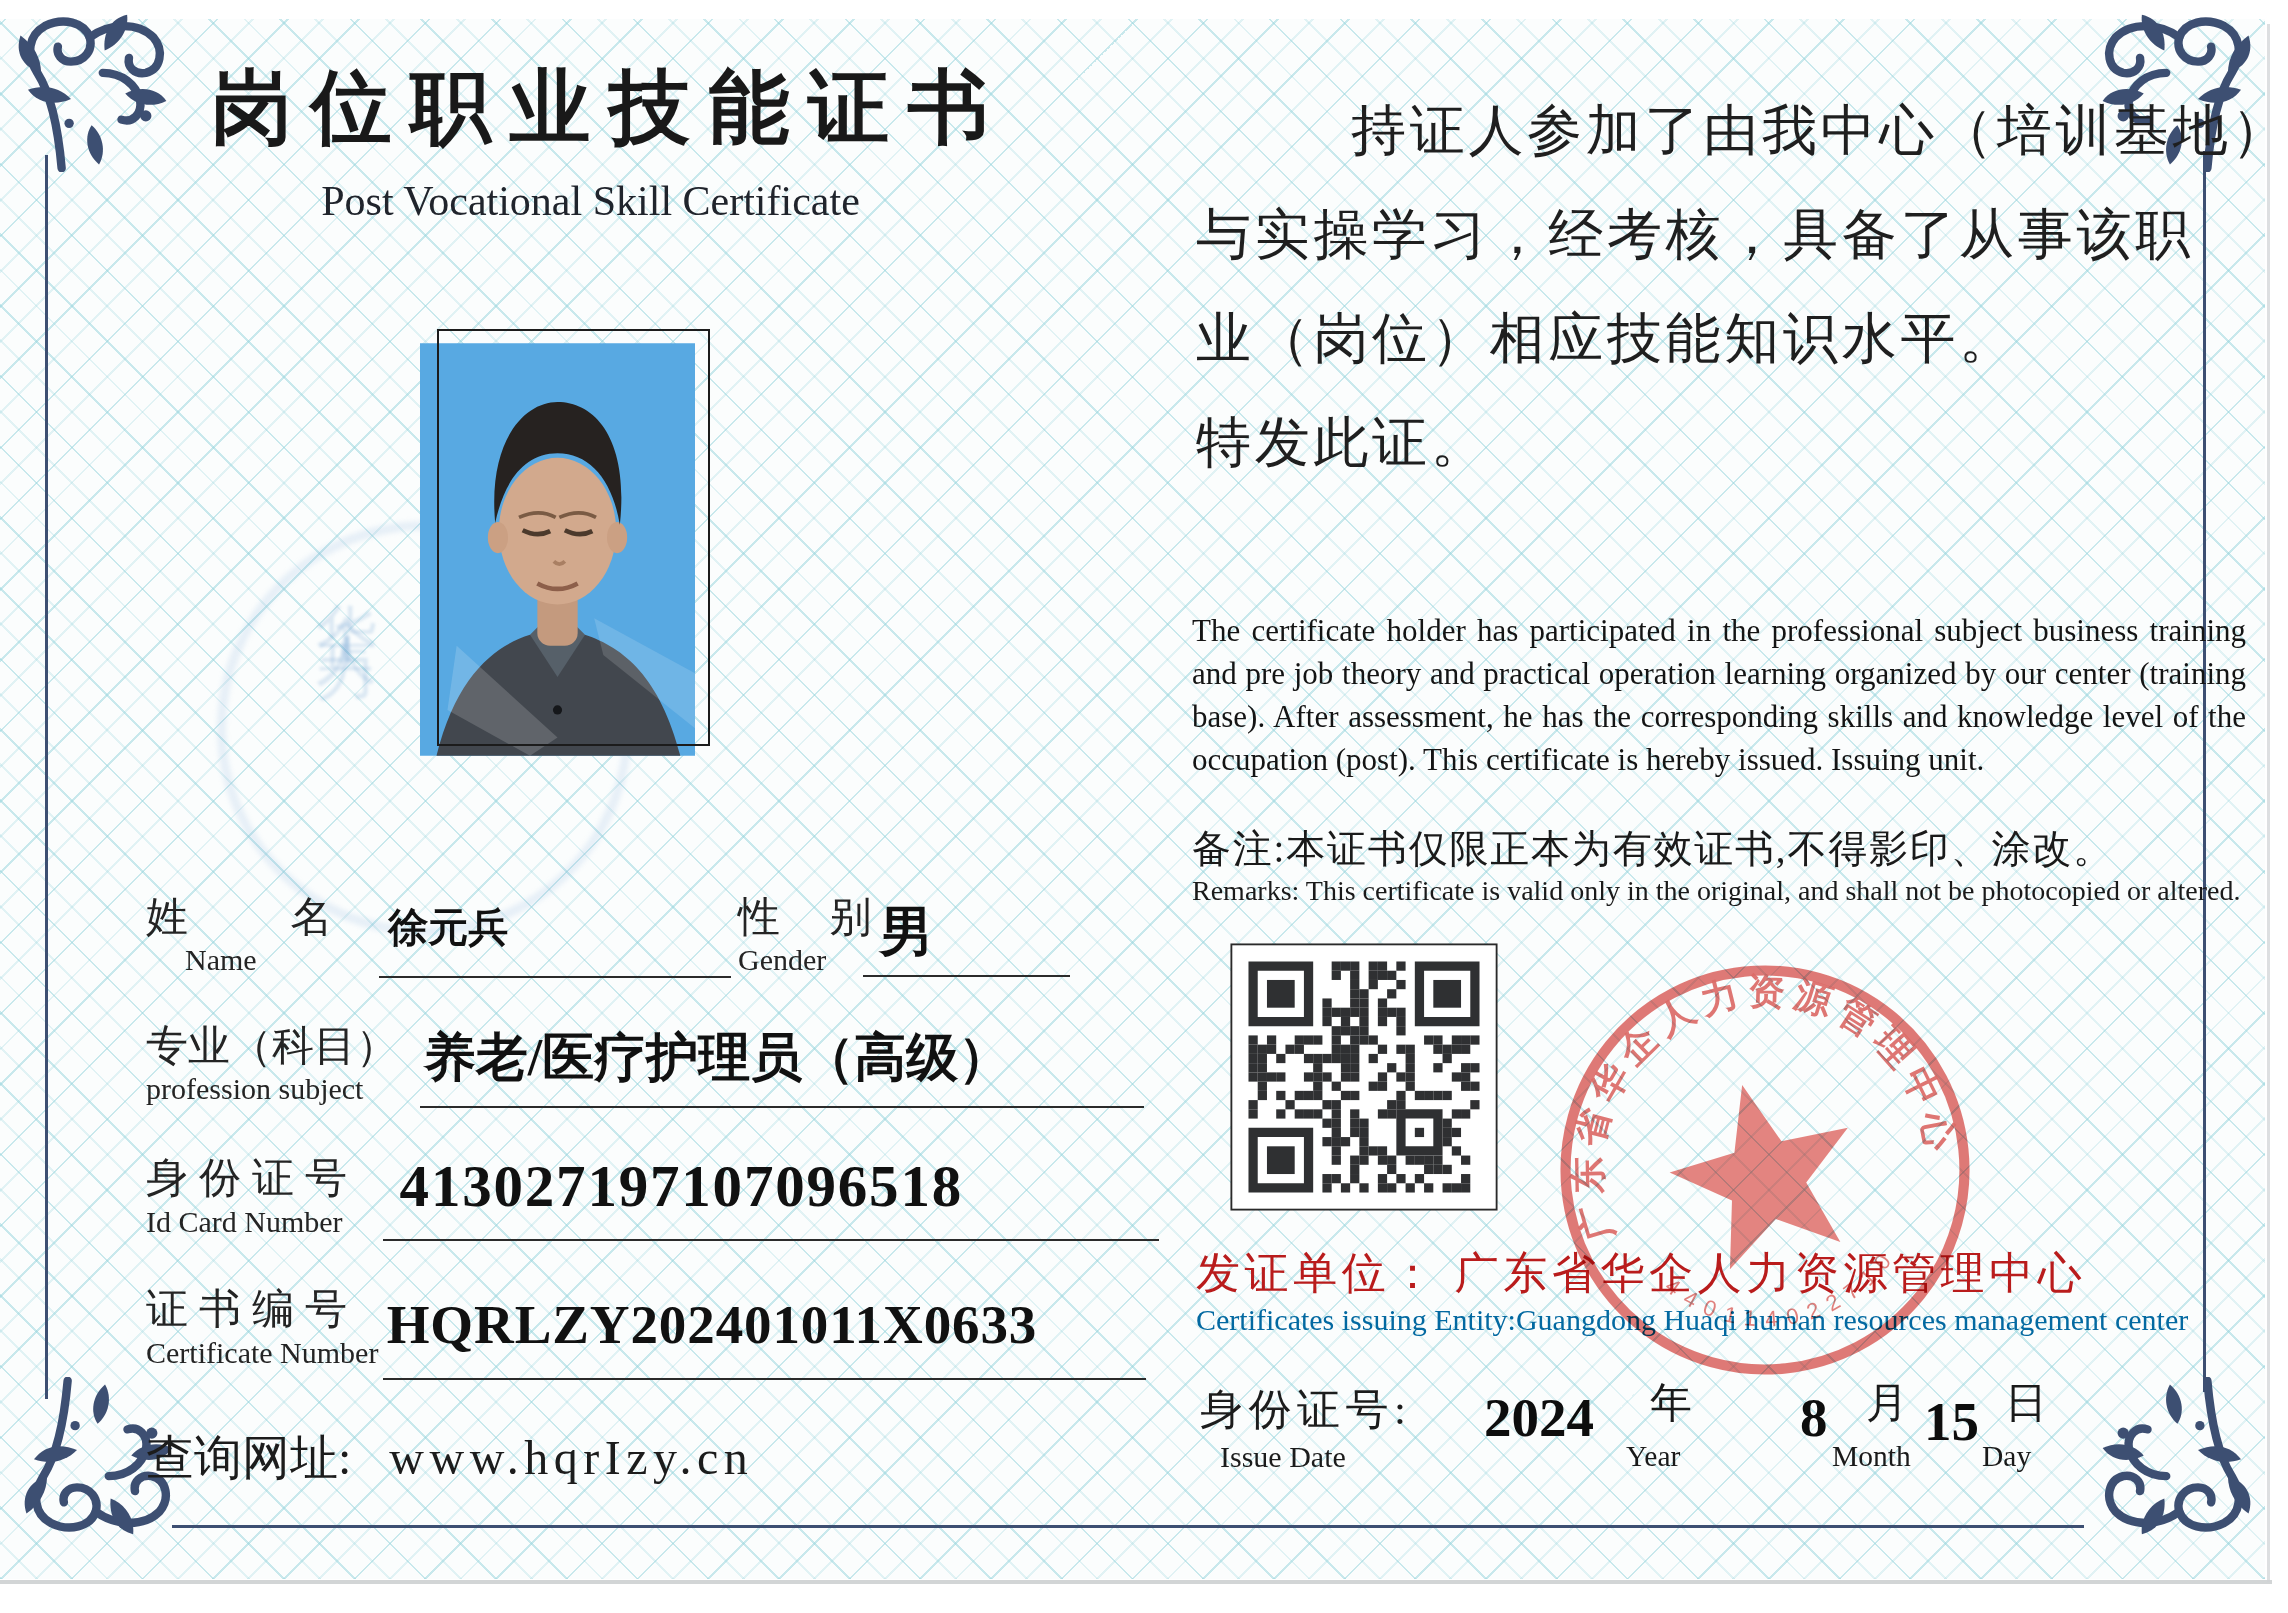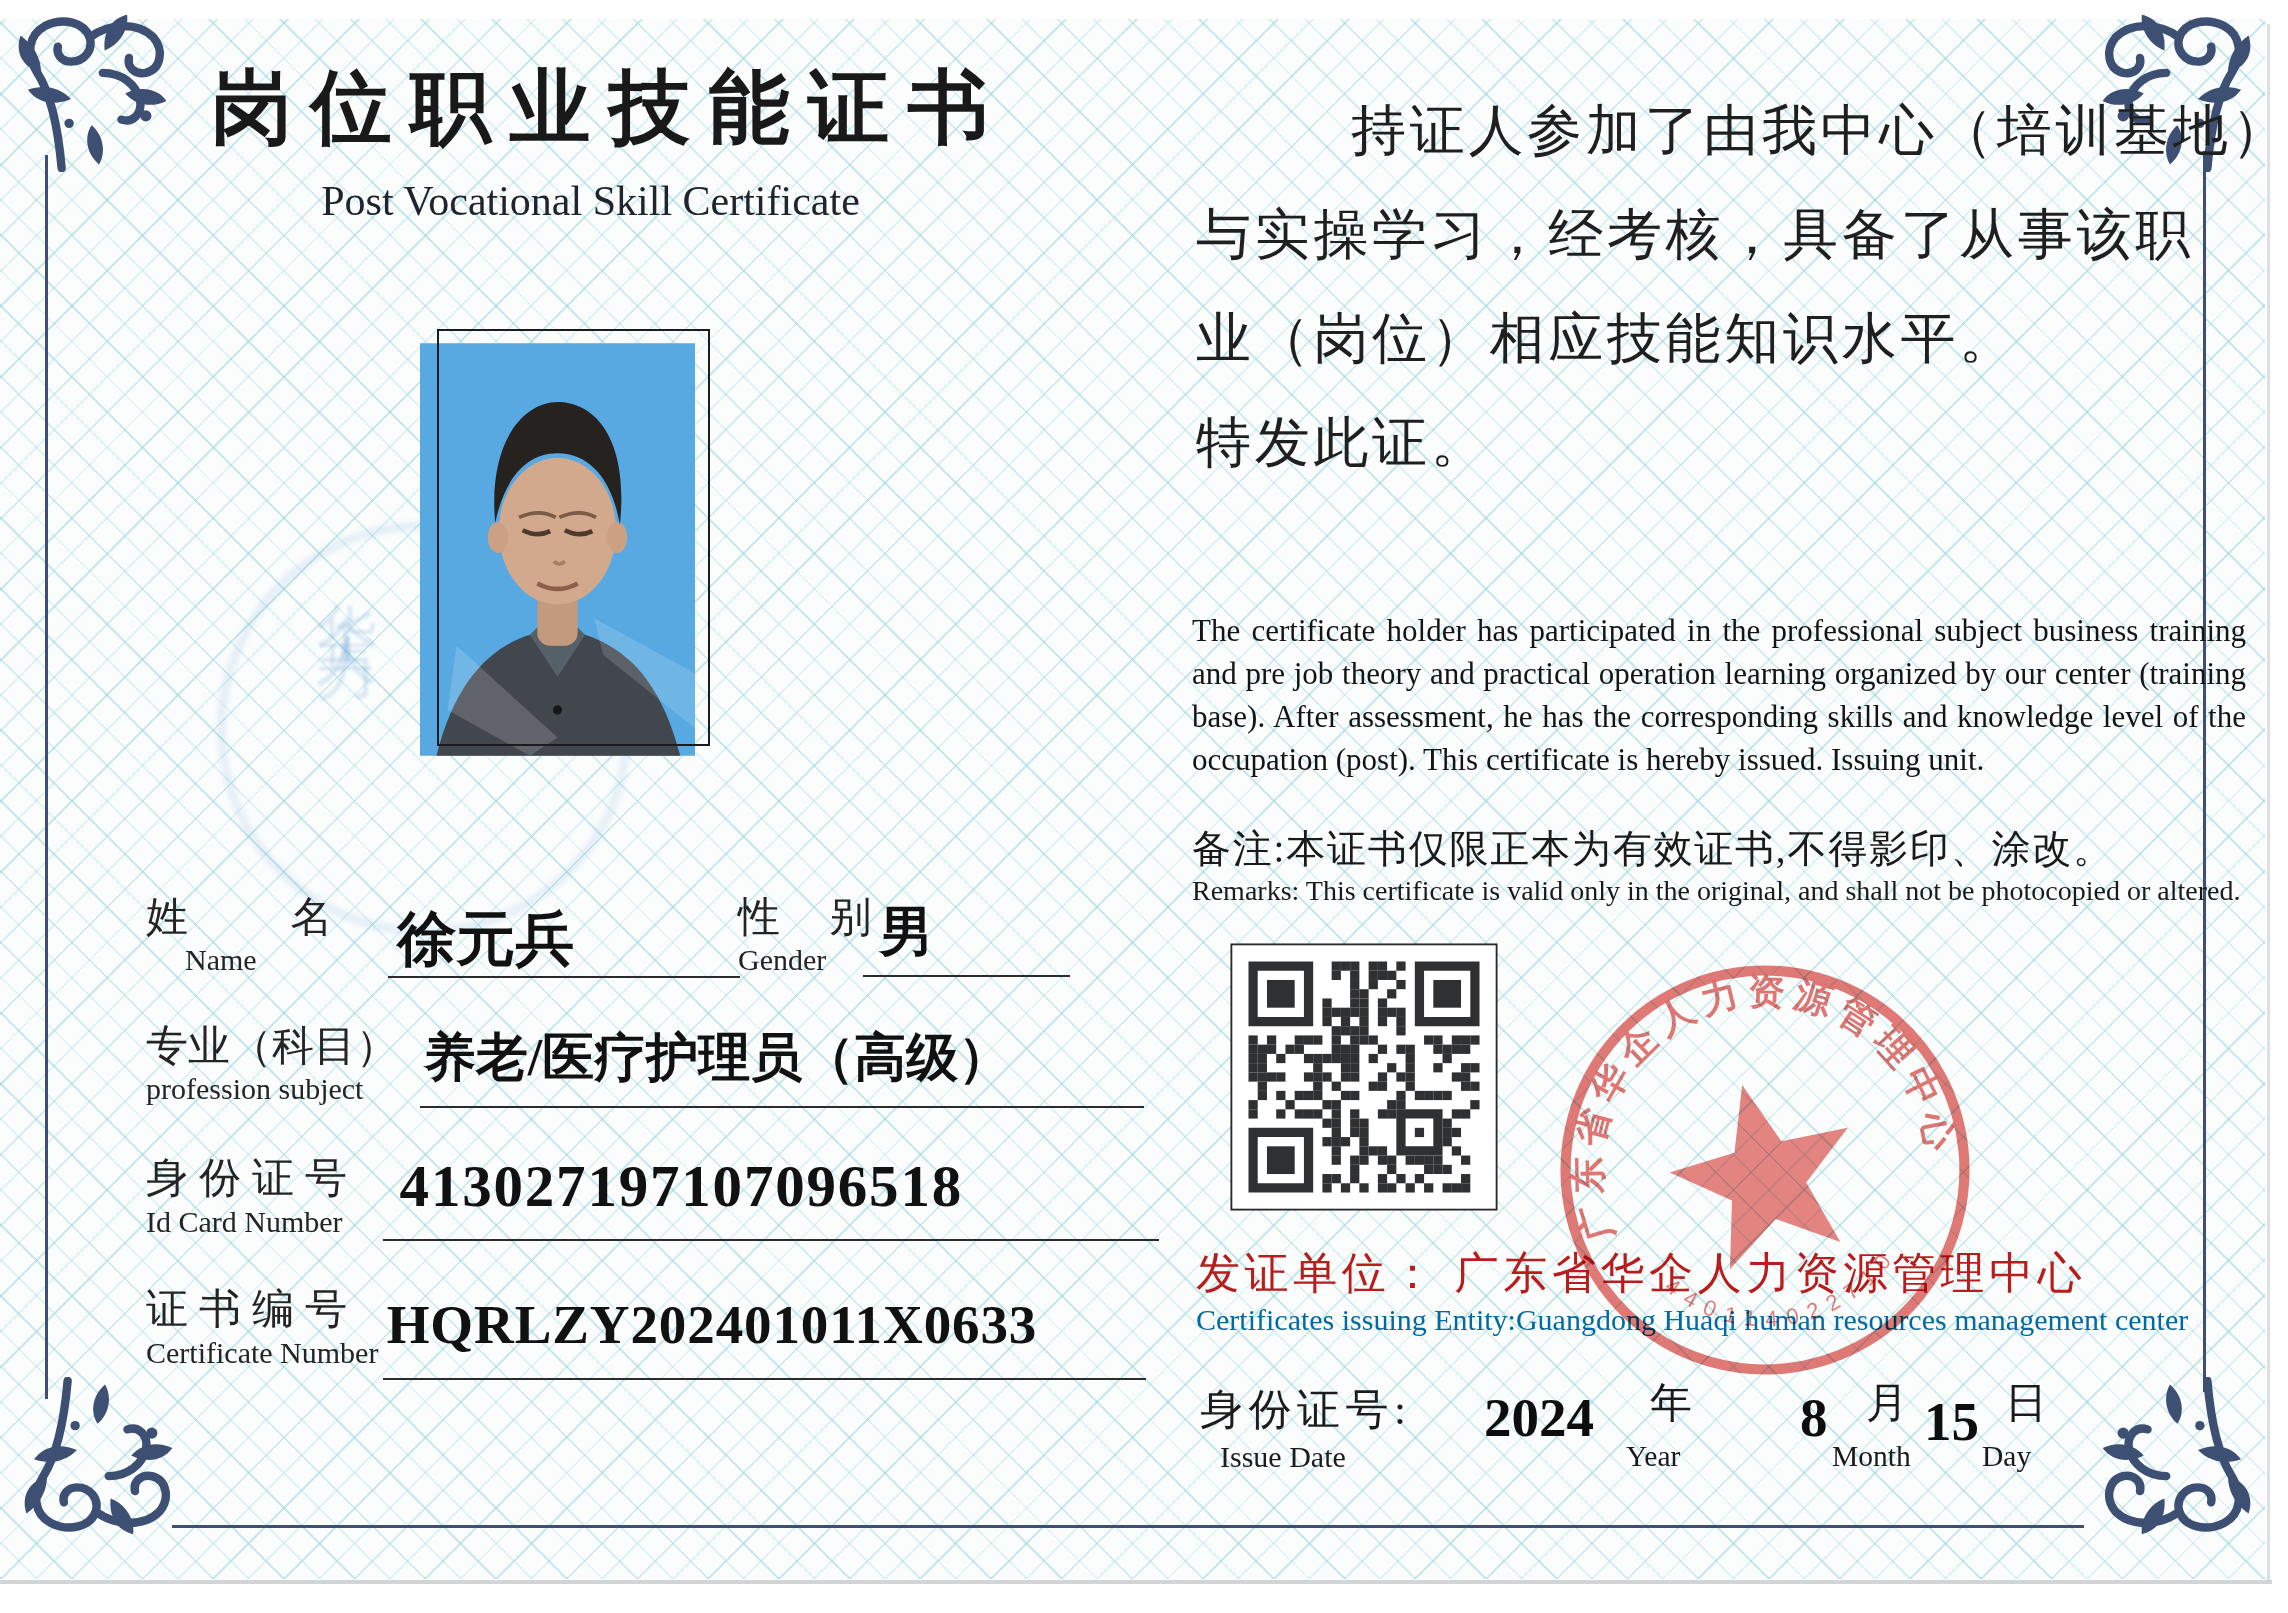--- a/index.html
+++ b/index.html
@@ -163,38 +163,42 @@
     <path d="M146 238 q6 6 12 0" stroke="#a97f63" stroke-width="4" fill="none"></path>
     <path d="M128 262 q22 12 44 0" stroke="#8d5f4a" stroke-width="5" fill="none"></path>
     <path d="M40 330 L150 430 L120 450 L30 400 Z" fill="#ffffff" opacity="0.16"></path>
     <path d="M190 300 L300 360 L300 420 L200 340 Z" fill="#ffffff" opacity="0.14"></path>
     <circle cx="150" cy="400" r="5" fill="#15171a"></circle>
   </svg>
   <div class="abs photo-frame"></div>
 
   <div class="abs lab-zh" style="left:146px;top:889px;word-spacing:92px;">姓 名</div>
   <div class="abs lab-en" style="left:185px;top:943px;">Name</div>
-  <div class="abs val" style="left:388px;top:900px;width:343px;height:76px;font-size:59px;padding-left:9.2px;">徐元兵</div>
+  <div class="abs val" style="left:379px;top:900px;width:343px;height:76px;font-size:40px;padding-left:9.2px;">徐元兵</div>
 
   <div class="abs lab-zh" style="left:738px;top:889px;word-spacing:39px;">性 别</div>
   <div class="abs lab-en" style="left:738px;top:943px;">Gender</div>
   <div class="abs val" style="left:863px;top:896px;width:190px;height:79px;font-size:54px;padding-left:16.6px;">男</div>
 
   <div class="abs lab-zh" style="left:146px;top:1018px;">专业（科目）</div>
   <div class="abs lab-en" style="left:146px;top:1072px;">profession subject</div>
   <div class="abs val" style="left:420px;top:1023px;width:720px;height:83px;font-size:52px;padding-left:3.7px;">养老/医疗护理员（高级）</div>
 
   <div class="abs lab-zh" style="left:146px;top:1150px;letter-spacing:11px;">身份证号</div>
   <div class="abs lab-en" style="left:146px;top:1205px;">Id Card Number</div>
   <div class="abs val" style="left:383px;top:1152px;width:759px;height:87px;font-size:59px;letter-spacing:1.8px;padding-left:16.6px;">413027197107096518</div>
 
   <div class="abs lab-zh" style="left:146px;top:1281px;letter-spacing:11px;">证书编号</div>
   <div class="abs lab-en" style="left:146px;top:1336px;">Certificate Number</div>
   <div class="abs val" style="left:383px;top:1285px;width:759px;height:85px;font-size:55px;letter-spacing:0.9px;padding-left:3.7px;margin-top:8px;">HQRLZY202401011X0633</div>
 
+  <div class="abs" style="left:146px;top:1426px;font-size:48px;white-space:nowrap;">
+    <span>查询网址:</span>
+    <span style="margin-left:26px;letter-spacing:5.5px;">www.hqrIzy.cn</span>
+  </div>
 
   <div class="abs" style="left:1196px;top:79px;width:1034px;">
     <div class="stmt-line" style="text-indent:155px;">持证人参加了由我中心（培训基地）</div>
     <div class="stmt-line">与实操学习，经考核，具备了从事该职</div>
     <div class="stmt-line">业（岗位）相应技能知识水平。</div>
     <div class="stmt-line">特发此证。</div>
   </div>
 
   <div class="abs stmt-en">The certificate holder has participated in the professional subject business training and pre job theory and practical operation learning organized by our center (training base). After assessment, he has the corresponding skills and knowledge level of the occupation (post). This certificate is hereby issued. Issuing unit.</div>
 

